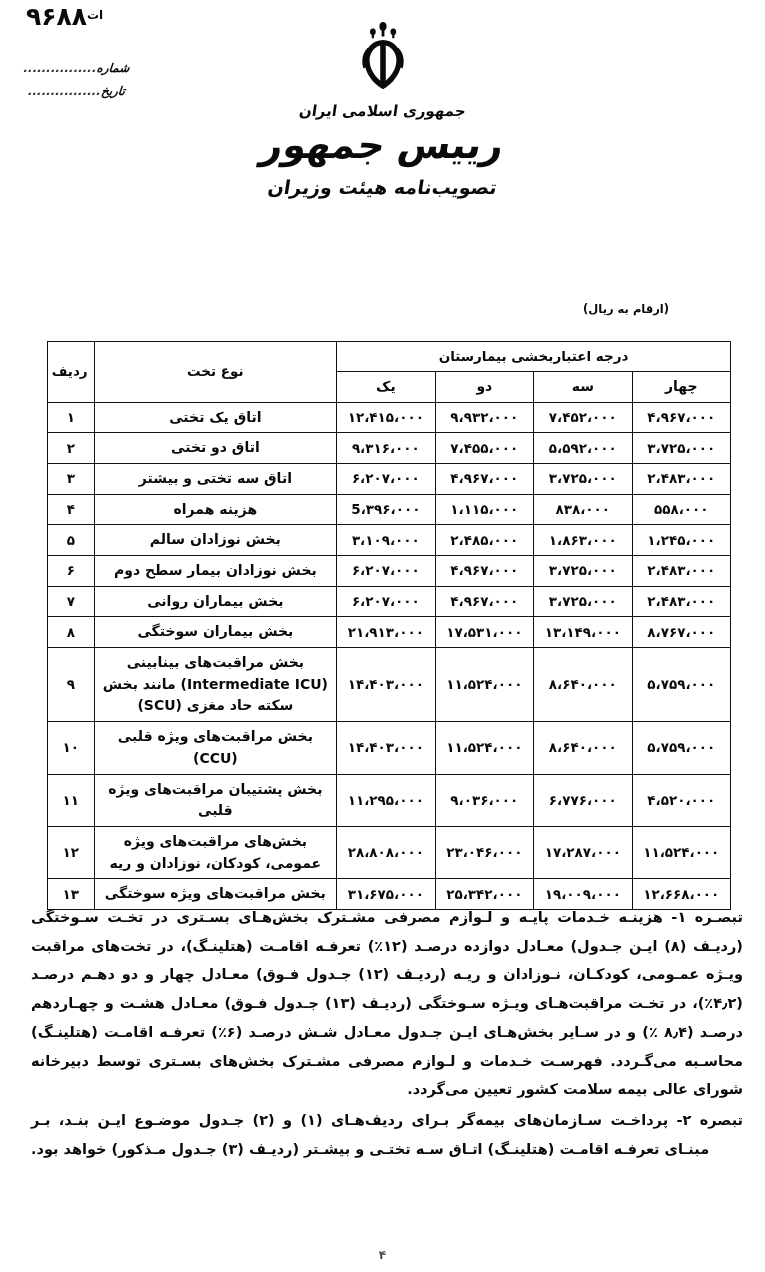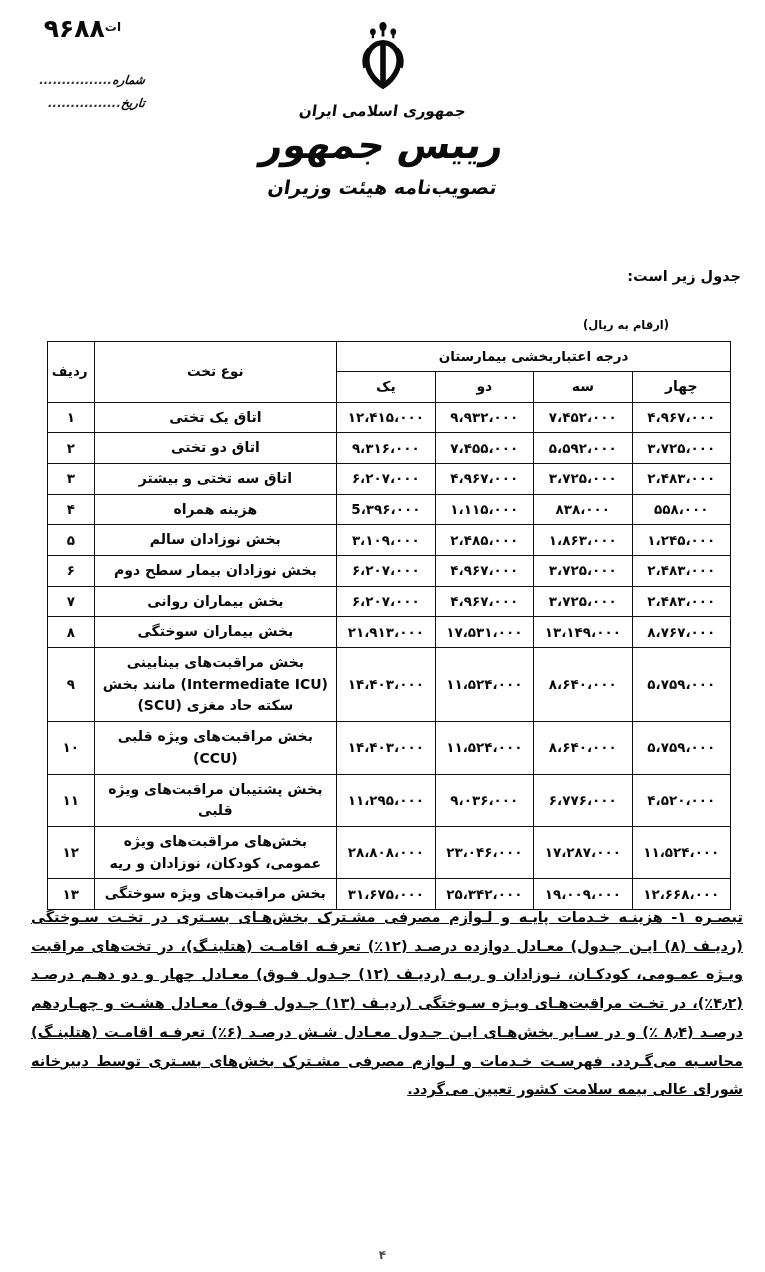--- a/index.html
+++ b/index.html
@@ -13,24 +13,24 @@
     height: 1272px;
     position: relative;
     font-family: "DejaVu Sans", "Liberation Sans", sans-serif;
     color: #0a0a0a;
     overflow: hidden;
   }
 
   
   .stamp-block {
     position: absolute;
-    top: 16px;
+    top: 4px;
     right: 620px;
     left: 8px;
-    text-align: right;
+    text-align: center;
     direction: rtl;
   }
   .stamp-row-num {
     font-size: 25px;
     font-weight: 700;
     letter-spacing: 1px;
     line-height: 1;
     padding-right: 18px;
     white-space: nowrap;
   }
@@ -94,21 +94,21 @@
     font-size: 14.5px;
     font-weight: 700;
     line-height: 2.0;
     text-align: justify;
     text-align-last: right;
   }
   .intro .l2 { display: block; text-align: right; }
 
   .units-note {
     position: absolute;
-    top: 318px;
+    top: 302px;
     right: 96px;
     font-size: 11.5px;
     font-weight: 700;
   }
 
   
   .tbl-wrap {
     position: absolute;
     top: 341px;
     right: 34px;
@@ -156,21 +156,20 @@
     right: 22px;
     left: 22px;
     font-size: 14.5px;
     font-weight: 700;
     line-height: 1.98;
   }
   .note-p {
     text-align: justify;
     text-align-last: right;
     margin: 0 0 2px 9px;
-    text-decoration: underline;
   }
   .note-p.last-center { text-align-last: left; }
 
   .page-foot {
     position: absolute;
     bottom: 10px;
     left: 0; right: 0;
     text-align: center;
     font-size: 12px;
     font-weight: 700;
@@ -207,21 +206,20 @@
         <path d="M52.5 30 c3.4 3.2 5.2 8 5.2 13.2 0 2.6-.4 5-1.1 7.2 l-4.4-2.2 c.5-1.6 .8-3.3 .8-5 0-4.4-1.4-8.6-4-11.6z"></path>
       </g>
     </svg>
   </div>
   <div class="org-line">جمهوری اسلامی ایران</div>
   <div class="signatory">رییس جمهور</div>
   <div class="doc-kind">تصویب‌نامه هیئت وزیران</div>
 </div>
 
 <div class="intro">
-  <span class="l2">جدول زیر است:</span>
 </div>
 
 <div class="units-note">(ارقام به ریال)</div>
 
 <div class="tbl-wrap">
   <table class="rates">
     <colgroup>
       <col class="c-money">
         <col class="c-money">
         <col class="c-money">
@@ -346,15 +344,16 @@
         <td class="num">۳۱،۶۷۵،۰۰۰</td>
         <td class="bed-cell">بخش مراقبت‌های ویژه سوختگی</td>
         <td class="idx">۱۳</td>
       </tr>
     </tbody>
   </table>
 </div>
 
 <div class="notes">
   <p class="note-p">تبصـره ۱- هزینـه خـدمات پایـه و لـوازم مصرفی مشـترک بخش‌هـای بسـتری در تخـت سـوختگی (ردیـف (۸) ایـن جـدول) معـادل دوازده درصـد (۱۲٪) تعرفـه اقامـت (هتلینـگ)، در تخت‌های مراقبت ویـژه عمـومی، کودکـان، نـوزادان و ریـه (ردیـف (۱۲) جـدول فـوق) معـادل چهار و دو دهـم درصـد (۴٫۲٪)، در تخـت مراقبت‌هـای ویـژه سـوختگی (ردیـف (۱۳) جـدول فـوق) معـادل هشـت و چهـاردهم درصـد (۸٫۴ ٪) و در سـایر بخش‌هـای ایـن جـدول معـادل شـش درصـد (۶٪) تعرفـه اقامـت (هتلینـگ) محاسـبه می‌گـردد. فهرسـت خـدمات و لـوازم مصرفی مشـترک بخش‌های بسـتری توسط دبیرخانه شورای عالی بیمه سلامت کشور تعیین می‌گردد.</p>
+  <p class="note-p last-center">تبصره ۲- پرداخـت سـازمان‌های بیمه‌گر بـرای ردیف‌هـای (۱) و (۲) جـدول موضـوع ایـن بنـد، بـر مبنـای تعرفـه اقامـت (هتلینـگ) اتـاق سـه تختـی و بیشـتر (ردیـف (۳) جـدول مـذکور) خواهد بود.</p>
 </div>
 
 <div class="page-foot">۴</div>
 
 </body></html>

